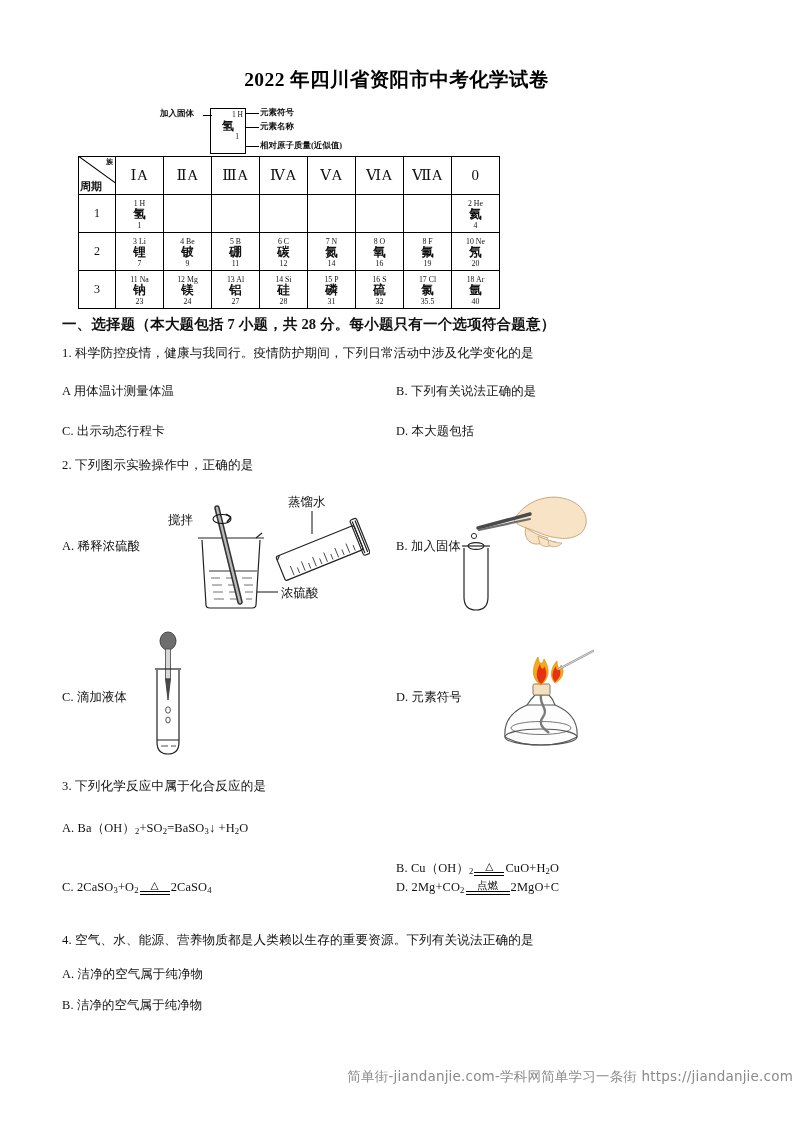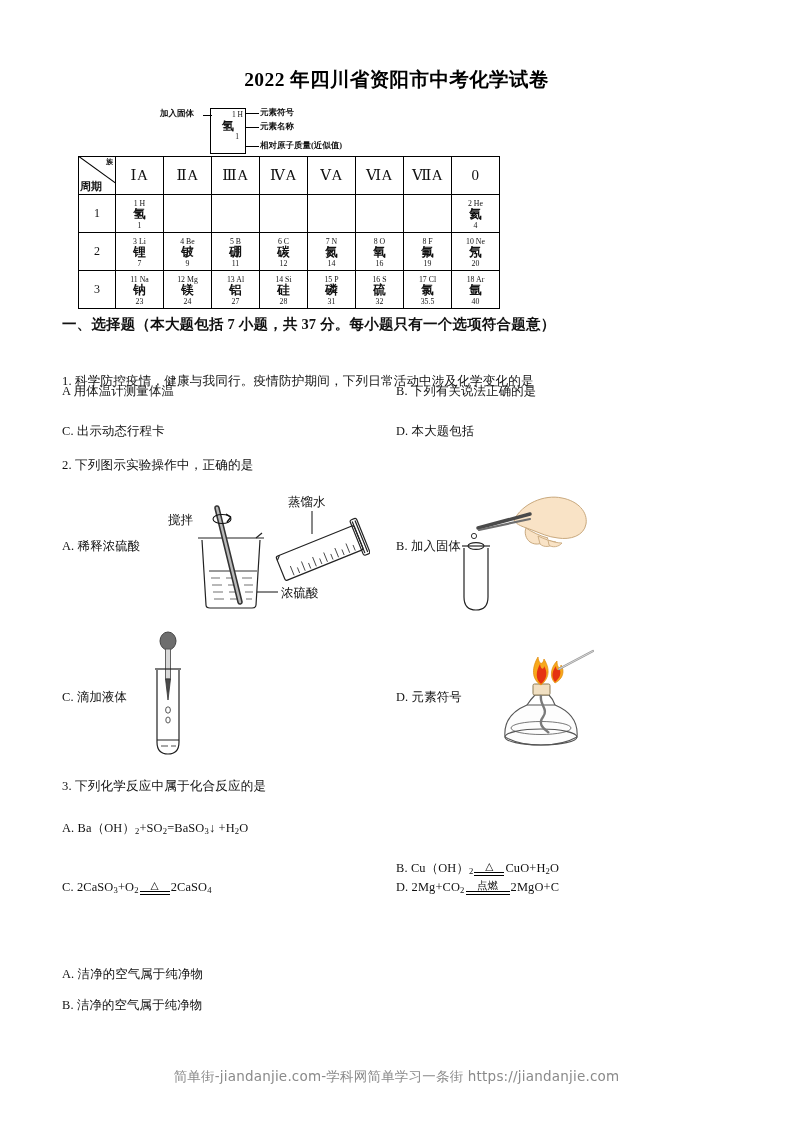--- a/index.html
+++ b/index.html
@@ -231,21 +231,21 @@
   
   .fig { position: absolute; }
   .fig svg { display: block; }
 
   
   .footer {
     position: absolute;
     left: 0;
     top: 1068px;
     width: 793px;
-    text-align: center;
+    text-align: right;
     font-size: 13.5px;
     color: #8a8a8a;
     font-family: "DejaVu Sans", "Liberation Sans", sans-serif;
     letter-spacing: 0.2px;
   }
 </style>
 </head>
 <body>
 
 <div class="page">
@@ -393,23 +393,23 @@
         </td>
         <td class="el">
           <span class="num-sym">18 Ar</span>
           <span class="cn">氩</span>
           <span class="mass">40</span>
         </td>
       </tr>
     </tbody>
   </table>
 
-  <div class="section-head">一、选择题（本大题包括 7 小题，共 37 分。每小题只有一个选项符合题意）</div>
-
-  <div class="q-stem" style="top:345px;margin-top:28px;">1. 科学防控疫情，健康与我同行。疫情防护期间，下列日常活动中涉及化学变化的是</div>
+  <div class="section-head">一、选择题（本大题包括 7 小题，共 28 分。每小题只有一个选项符合题意）</div>
+
+  <div class="q-stem" style="top:345px;">1. 科学防控疫情，健康与我同行。疫情防护期间，下列日常活动中涉及化学变化的是</div>
   <div class="opt opt-left" style="top:383px;">A 用体温计测量体温</div>
   <div class="opt opt-right" style="top:383px;">B. 下列有关说法正确的是</div>
   <div class="opt opt-left" style="top:423px;">C. 出示动态行程卡</div>
   <div class="opt opt-right" style="top:423px;">D. 本大题包括</div>
 
   <div class="q-stem" style="top:457px;text-align:center;">2. 下列图示实验操作中，正确的是</div>
 
   <div class="opt opt-left" style="top:538px;">A. 稀释浓硫酸</div>
   <div class="opt opt-right" style="top:538px;">B. 加入固体</div>
   <div class="opt opt-left" style="top:689px;">C. 滴加液体</div>
@@ -553,18 +553,19 @@
   </div>
 
   <div class="opt opt-left" style="top:880px;">
     <span class="eq"><span>C. 2CaSO</span><sub>3</sub><span>+O</span><sub>2</sub><span class="cond"><span class="cond-text">△</span><span class="cond-bars"></span></span><span>2CaSO</span><sub>4</sub></span>
   </div>
 
   <div class="opt opt-right" style="top:880px;">
     <span class="eq"><span>D. 2Mg+CO</span><sub>2</sub><span class="cond" style="min-width:44px;"><span class="cond-text">点燃</span><span class="cond-bars"></span></span><span>2MgO+C</span></span>
   </div>
 
+  <div class="q-stem" style="top:932px;">4. 空气、水、能源、营养物质都是人类赖以生存的重要资源。下列有关说法正确的是</div>
   <div class="opt opt-left" style="top:966px;">A. 洁净的空气属于纯净物</div>
   <div class="opt opt-left" style="top:997px;">B. 洁净的空气属于纯净物</div>
 
   <div class="footer">简单街-jiandanjie.com-学科网简单学习一条街 https://jiandanjie.com</div>
 
 </div>
 
 </body></html>

